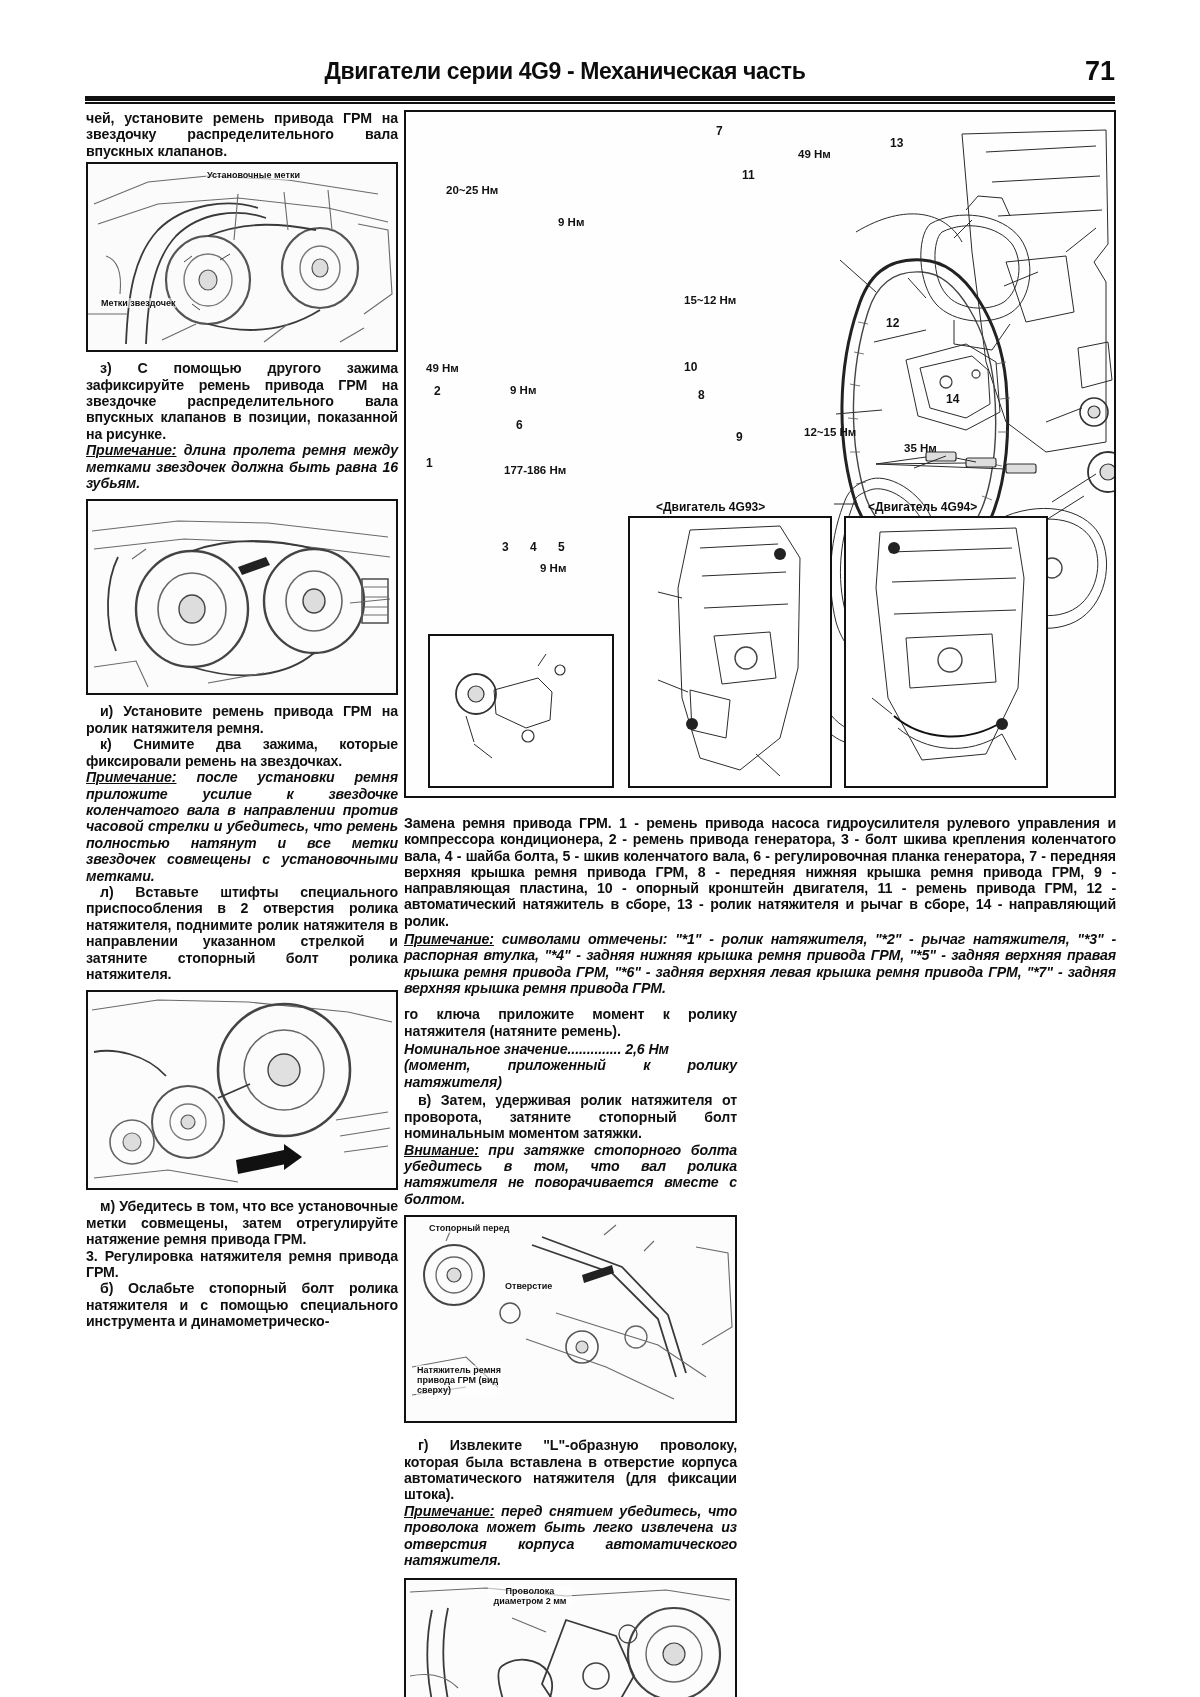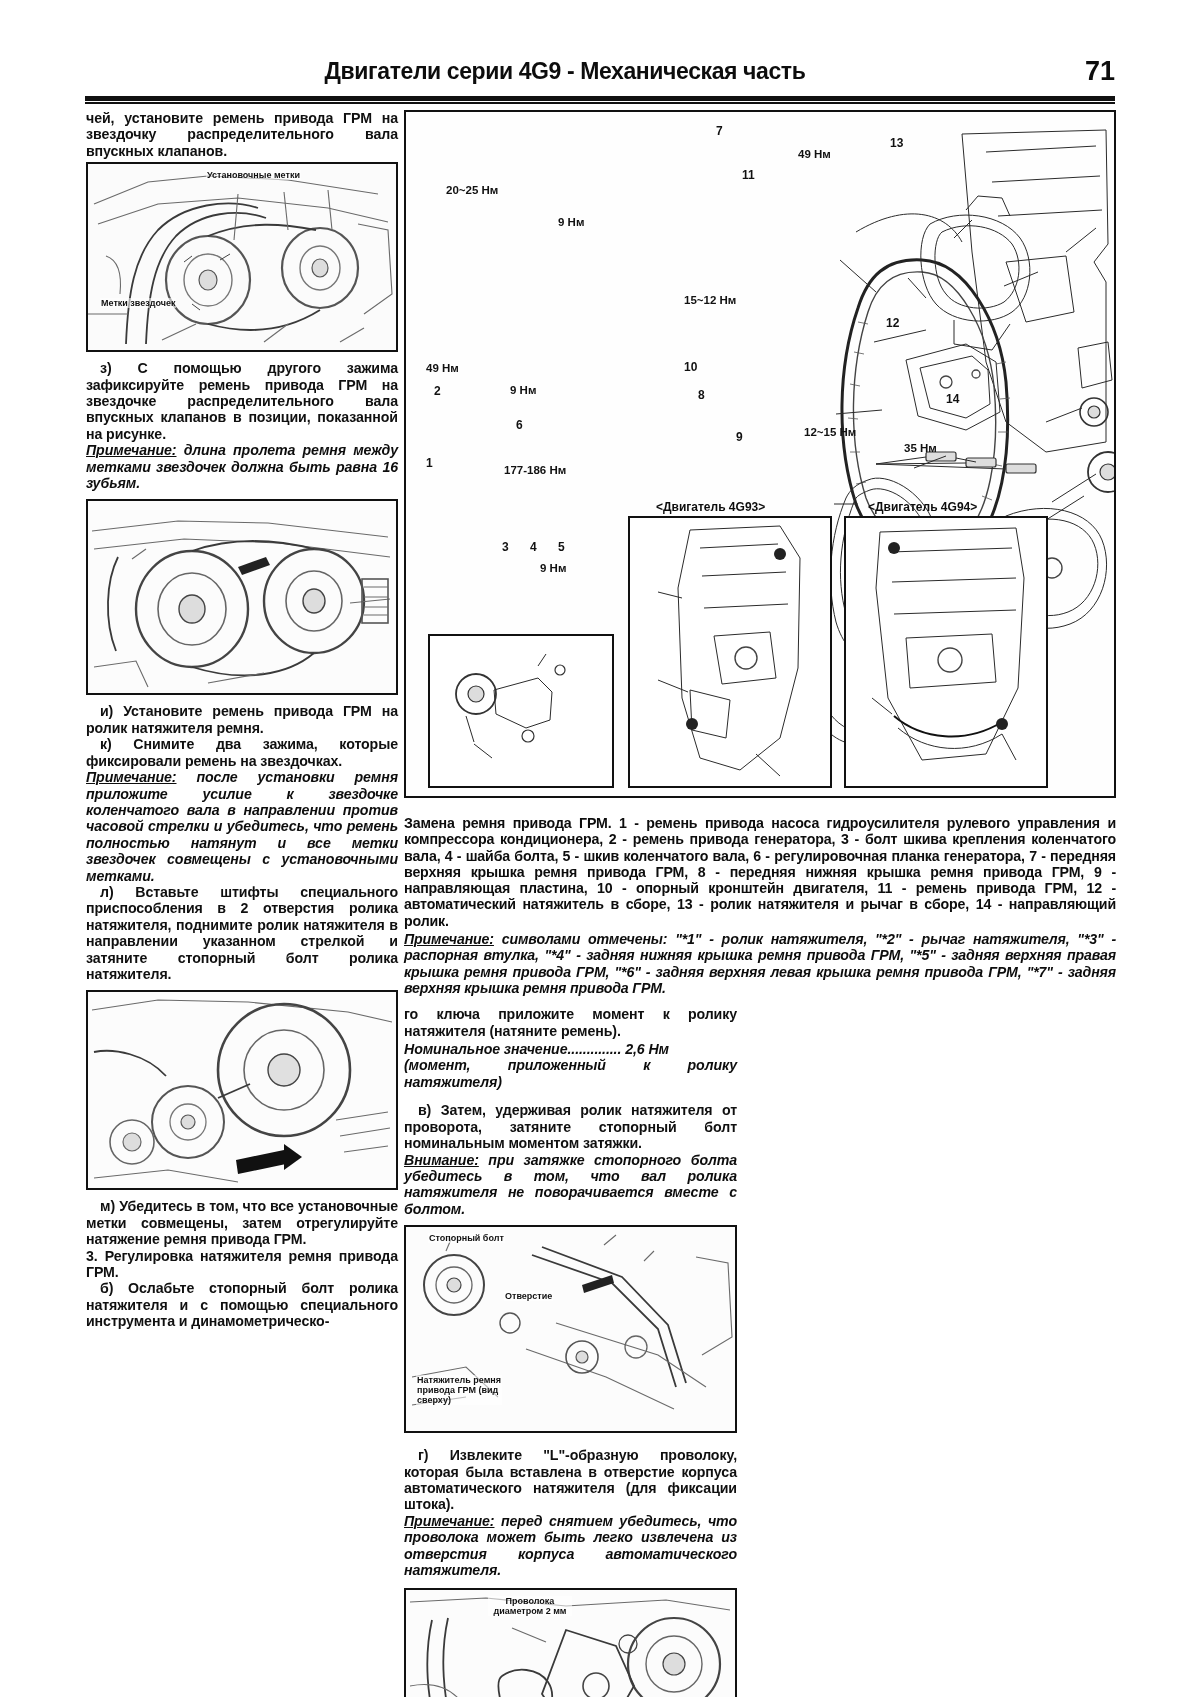--- a/index.html
+++ b/index.html
@@ -395,21 +395,21 @@
         <span class="u">Примечание:</span><span> символами отмечены: "*1" - ролик натяжителя, "*2" - рычаг натяжителя, "*3" - распорная втулка, "*4" - задняя нижняя крышка ремня привода ГРМ, "*5" - задняя верхняя правая крышка ремня привода ГРМ, "*6" - задняя верхняя левая крышка ремня привода ГРМ, "*7" - задняя верхняя крышка ремня привода ГРМ.</span>
       </div>
     </div>
 
     <div class="twocol" style="margin-top:10px;flex-direction:column;">
 
       <div>
         <p class="t">го ключа приложите момент к ролику натяжителя (натяните ремень).</p>
         <p class="it" style="margin-top:2px;"><span>Номинальное значение</span><span>..............</span> <span>2,6 Нм</span></p>
         <p class="it">(момент, приложенный к ролику натяжителя)</p>
-        <p class="t ind" style="margin-top:12px;">в) Затем, удерживая ролик натяжителя от проворота, затяните стопорный болт номинальным моментом затяжки.</p>
+        <p class="t ind" style="margin-top:2px;">в) Затем, удерживая ролик натяжителя от проворота, затяните стопорный болт номинальным моментом затяжки.</p>
         <p class="it"><span class="u">Внимание:</span><span> при затяжке стопорного болта убедитесь в том, что вал ролика натяжителя не поворачивается вместе с болтом.</span></p>
 
         <div class="fig" style="height:208px; margin-top:8px;">
           <svg viewBox="0 0 329 204" preserveAspectRatio="none">
             <rect x="0" y="0" width="329" height="204" fill="#fcfcfc"></rect>
             <circle cx="48" cy="58" r="30" fill="none" stroke="#444" stroke-width="2"></circle>
             <circle cx="48" cy="58" r="18" fill="none" stroke="#666" stroke-width="1.3"></circle>
             <circle cx="48" cy="58" r="7" fill="#ddd" stroke="#444" stroke-width="1.2"></circle>
             <path class="ph" d="M40 24 L46 10"></path>
             <circle cx="104" cy="96" r="10" fill="none" stroke="#555" stroke-width="1.4"></circle>
@@ -419,21 +419,21 @@
             <path class="ph" d="M120 122 L200 150 L268 182"></path>
             <circle cx="176" cy="130" r="16" fill="none" stroke="#555" stroke-width="1.6"></circle>
             <circle cx="176" cy="130" r="6" fill="#ddd" stroke="#555" stroke-width="1.2"></circle>
             <circle cx="230" cy="120" r="11" fill="none" stroke="#666" stroke-width="1.3"></circle>
             <path class="ph" d="M290 30 L322 36 L326 110 L296 128"></path>
             <path class="ph" d="M6 150 L60 140 L92 170"></path>
             <path class="ph" d="M6 178 L60 170"></path>
             <path class="ph" d="M198 18 L210 8 M238 34 L248 24"></path>
             <path d="M176 58 L206 48 L208 56 L178 66 Z" fill="#222"></path>
           </svg>
-          <div class="lbl" style="left:22px; top:6px;">Стопорный болт</div>
+          <div class="lbl" style="left:22px; top:6px;">Стопорный перед</div>
           <div class="lbl" style="left:98px; top:64px;">Отверстие</div>
           <div class="lbl" style="left:10px; top:148px; width:86px; white-space:normal; line-height:10px;">Натяжитель ремня привода ГРМ (вид сверху)</div>
         </div>
       </div>
 
       <div>
         <p class="t ind">г) Извлеките "L"-образную проволоку, которая была вставлена в отверстие корпуса автоматического натяжителя (для фиксации штока).</p>
         <p class="it"><span class="u">Примечание:</span><span> перед снятием убедитесь, что проволока может быть легко извлечена из отверстия корпуса автоматического натяжителя.</span></p>
 
         <div class="fig" style="height:192px; margin-top:10px;">

